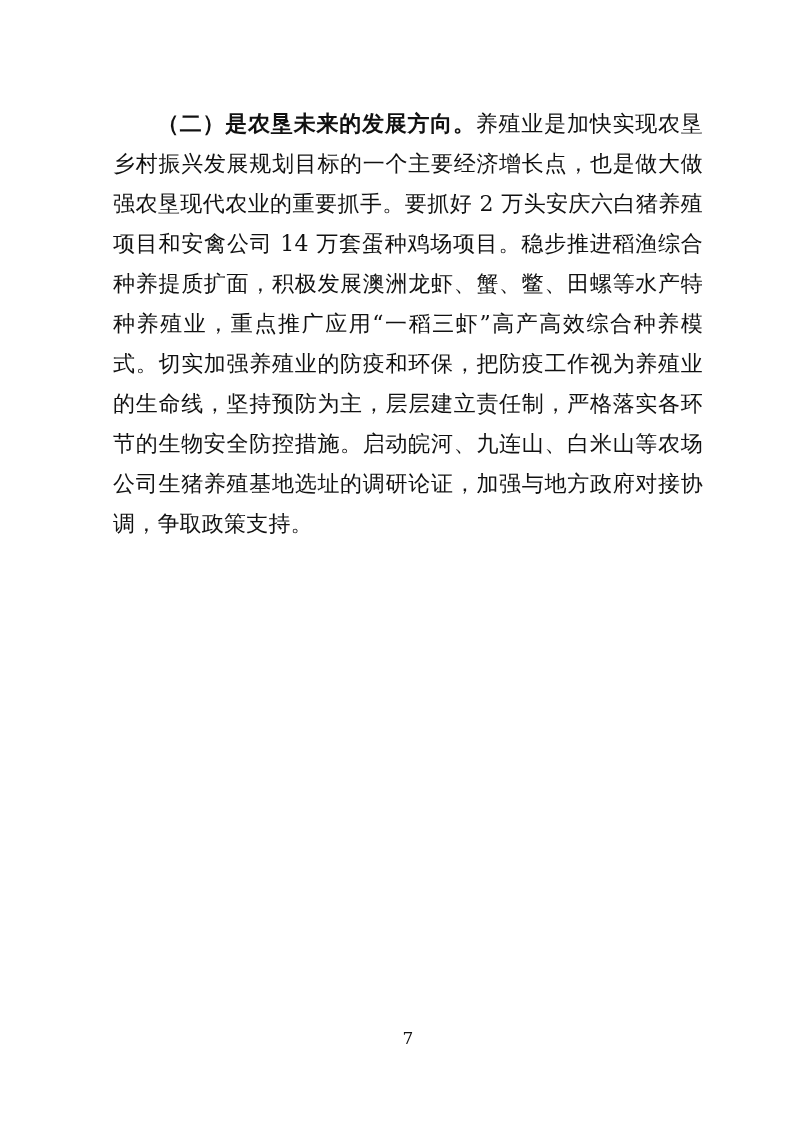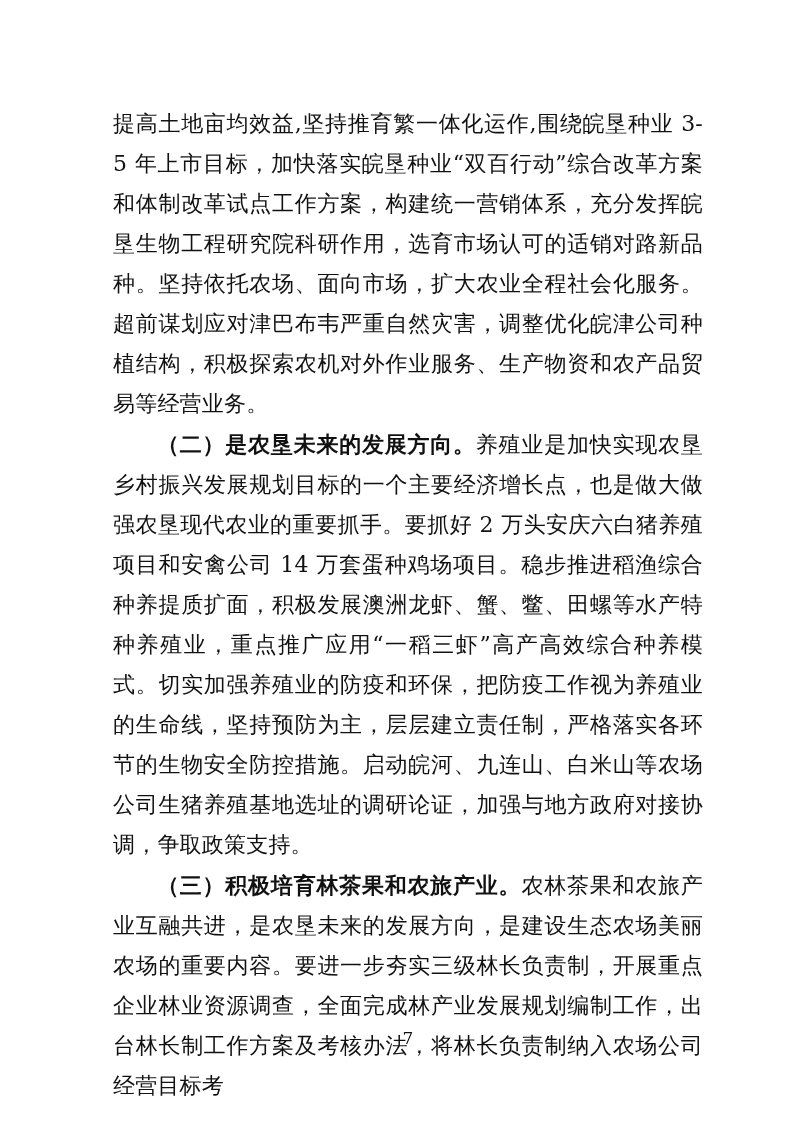--- a/index.html
+++ b/index.html
@@ -52,22 +52,20 @@
     color: #111111;
     font-family: "DejaVu Serif", "Liberation Serif", serif;
   }
 </style>
 </head>
 <body>
 
 <div class="page">
   <div class="text-column">
 
-    <p class="doc-paragraph"><span class="para-lead"></span><span class="para-body">提高土地亩均效益,坚持推育繁一体化运作,围绕皖垦种业 3-5 年上市目标，加快落实皖垦种业“双百行动”综合改革方案和体制改革试点工作方案，构建统一营销体系，充分发挥皖垦生物工程研究院科研作用，选育市场认可的适销对路新品种。坚持依托农场、面向市场，扩大农业全程社会化服务。超前谋划应对津巴布韦严重自然灾害，调整优化皖津公司种植结构，积极探索农机对外作业服务、生产物资和农产品贸易等经营业务。</span></p>
 
     <p class="doc-paragraph indent"><span class="para-lead">（二）是农垦未来的发展方向。</span><span class="para-body">养殖业是加快实现农垦乡村振兴发展规划目标的一个主要经济增长点，也是做大做强农垦现代农业的重要抓手。要抓好 2 万头安庆六白猪养殖项目和安禽公司 14 万套蛋种鸡场项目。稳步推进稻渔综合种养提质扩面，积极发展澳洲龙虾、蟹、鳖、田螺等水产特种养殖业，重点推广应用“一稻三虾”高产高效综合种养模式。切实加强养殖业的防疫和环保，把防疫工作视为养殖业的生命线，坚持预防为主，层层建立责任制，严格落实各环节的生物安全防控措施。启动皖河、九连山、白米山等农场公司生猪养殖基地选址的调研论证，加强与地方政府对接协调，争取政策支持。</span></p>
 
-    <p class="doc-paragraph indent"><span class="para-lead">（三）积极培育林茶果和农旅产业。</span><span class="para-body">农林茶果和农旅产业互融共进，是农垦未来的发展方向，是建设生态农场美丽农场的重要内容。要进一步夯实三级林长负责制，开展重点企业林业资源调查，全面完成林产业发展规划编制工作，出台林长制工作方案及考核办法，将林长负责制纳入农场公司经营目标考</span></p>
 
   </div>
 
   <div class="page-footer">7</div>
 </div>
 
 </body></html>

